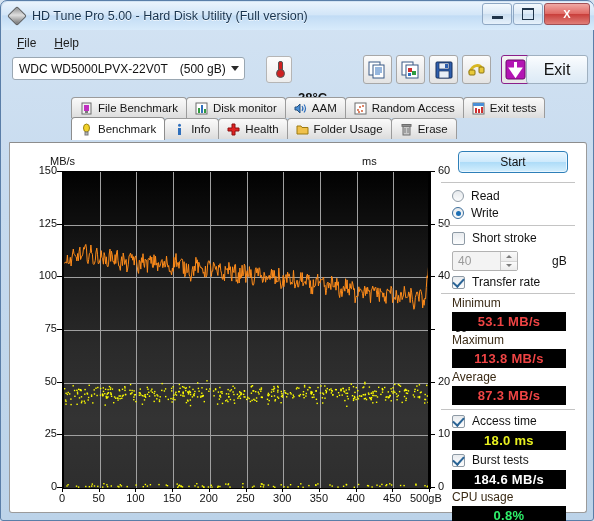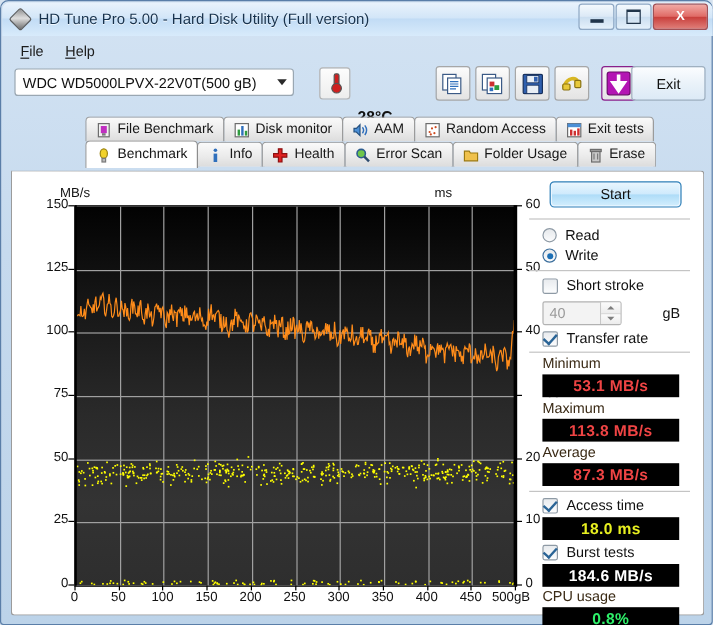--- a/index.html
+++ b/index.html
@@ -68,21 +68,21 @@
   }
   .drive-select{
     position:absolute;left:4px;top:3px;width:233px;height:23px;
     box-sizing:border-box;
     border:1px solid #9aa7b2;border-radius:3px;background:#fff;
     display:flex;align-items:center;
   }
   .drive-select .dtext{
     flex:1;padding-left:6px;color:#111;font-size:12px;white-space:nowrap;overflow:hidden;
   }
-  .drive-select .dtext .sz{text-align:center;}
+  .drive-select .dtext .sz{margin-left:12px;text-align:center;}
   .drive-select .arrowbox{
     width:18px;height:21px;display:flex;align-items:center;justify-content:center;
   }
   .caret-d{
     width:0;height:0;border-left:4px solid transparent;border-right:4px solid transparent;
     border-top:5px solid #2a2a2a;
   }
   .tempbox{
     position:absolute;left:258px;top:2px;width:24px;height:25px;
     border:1px solid #b5b5b5;border-radius:3px;
@@ -99,21 +99,21 @@
     border:1px solid #a7a7a7;border-radius:3px;
     background:linear-gradient(to bottom,#fcfcfc,#efefef 50%,#e3e3e3);
     display:flex;align-items:center;justify-content:center;position:relative;
   }
   .tbtn.sep{margin-right:10px;}
   .exitbtn{
     position:absolute;left:518px;top:1px;width:60px;height:27px;
     border:1px solid #9fb0c0;border-radius:3px;
     background:linear-gradient(to bottom,#fbfdff,#eaf2f9 50%,#dceaf6);
     display:flex;align-items:center;justify-content:center;
-    font-size:12px;color:#111;
+    font-size:16px;color:#111;
   }
   
   .tabstrip{position:absolute;left:8px;top:96px;width:578px;height:46px;}
   .tabrow{position:absolute;left:22px;top:0;display:flex;margin-left:40px;}
   .tabrow.row2{left:22px;top:21px;}
   .tab{
     height:21px;box-sizing:border-box;
     border:1px solid #9b9b9b;border-bottom:none;
     border-radius:4px 4px 0 0;
     background:linear-gradient(to bottom,#fafafa,#ebebeb 55%,#dcdcdc);
@@ -392,29 +392,20 @@
         </span>
         <span>Info</span>
       </div>
       <div class="tab">
         <span class="ticon">
           <svg width="13" height="13" viewBox="0 0 13 13">
             <path d="M5 1 H8 V5 H12 V8 H8 V12 H5 V8 H1 V5 H5 Z" fill="#e02222" stroke="#8d1111"></path>
           </svg>
         </span>
         <span>Health</span>
-      </div>
-      <div class="tab">
-        <span class="ticon">
-          <svg width="13" height="13" viewBox="0 0 13 13">
-            <circle cx="5" cy="5" r="3.5" fill="#6ec64a" stroke="#2c5c8f" stroke-width="1.3"></circle>
-            <line x1="7.6" y1="7.6" x2="11.5" y2="11.5" stroke="#2c4a6e" stroke-width="2"></line>
-          </svg>
-        </span>
-        <span>Error Scan</span>
       </div>
       <div class="tab">
         <span class="ticon">
           <svg width="13" height="13" viewBox="0 0 13 13">
             <path d="M1 3 H5 L6 4.5 H12 V11 H1 Z" fill="#f0c14b" stroke="#9c7a10"></path>
           </svg>
         </span>
         <span>Folder Usage</span>
       </div>
       <div class="tab">

